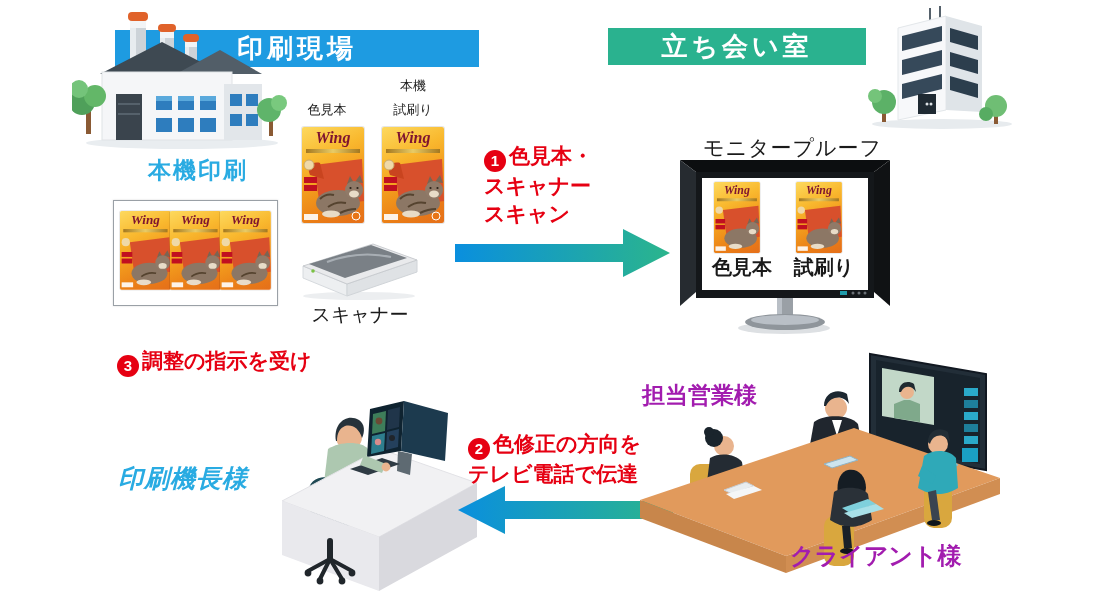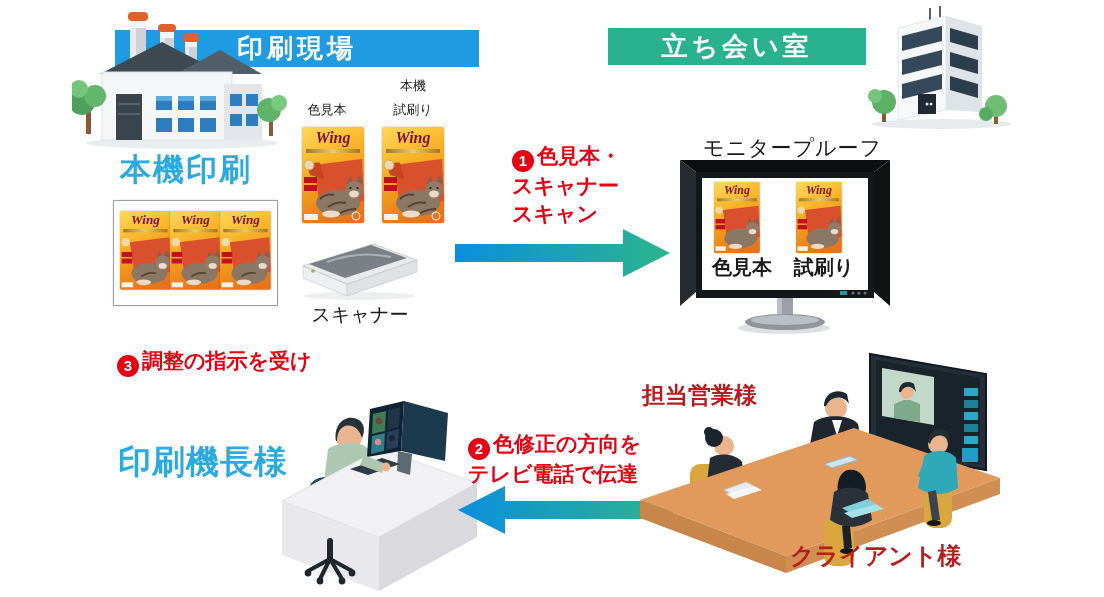--- a/index.html
+++ b/index.html
@@ -5,21 +5,21 @@
   html,body{margin:0;padding:0;background:#fff;}
   body{font-family:"Liberation Sans","DejaVu Sans",sans-serif;}
   #stage{position:relative;width:1104px;height:597px;background:#fff;overflow:hidden;margin:0 auto;}
   .abs{position:absolute;}
   .banner{display:flex;align-items:center;justify-content:center;color:#fff;font-weight:700;
           font-size:26px;letter-spacing:4px;z-index:2;text-align:right;}
   .banner-blue{background:#1E9BE1;}
   .banner-green{background:#2AB28F;}
   .lbl{color:#1a1a1a;font-size:13px;line-height:24px;text-align:center;}
   .lbl-blue{color:#29ABE2;font-weight:700;}
-  .lbl-green{color:#b91c1c;font-weight:700;}
+  .lbl-green{color:#a21caf;font-weight:700;}
   .step{color:#E60012;font-weight:700;font-size:21px;line-height:28px;white-space:nowrap;z-index:4;}
   .stepnum{display:inline-flex;width:22px;height:22px;border-radius:50%;background:#E60012;color:#fff;
            font-size:15px;font-weight:700;align-items:center;justify-content:center;margin-right:3px;
            vertical-align:-3px;}
   .sheet{background:#fff;border:1px solid #9aa0a6;box-shadow:0 0 2px rgba(0,0,0,.15);z-index:2;}
   
   .pkg-w{position:absolute;z-index:3;}
   .pkg{width:62px;height:96px;position:relative;overflow:hidden;border-radius:2px;
        transform-origin:top left;
        background:linear-gradient(155deg,#FDD95E 0%,#F9B92F 30%,#F29A1D 55%,#EA7D17 80%,#E56F1A 100%);
@@ -173,21 +173,21 @@
         <ellipse cx="52" cy="41" rx="5" ry="3.5" fill="#E8DCC8"></ellipse>
         <circle cx="48.5" cy="35" r="1.1" fill="#2A2118"></circle>
           <circle cx="55.5" cy="35" r="1.1" fill="#2A2118"></circle>
         <ellipse cx="29" cy="61" rx="9" ry="3.5" fill="#E8DCC8"></ellipse>
         <rect x="2" y="61" width="14" height="6" fill="#FFFFFF" opacity="0.9"></rect>
         <circle cx="54" cy="63" r="4" fill="none" stroke="#FFF" stroke-width="1"></circle>
       </svg>
     </div>
   </div>
 
-  <div class="abs lbl lbl-blue" style="left:120px;top:158px;font-size:31px;letter-spacing:2px;">本機印刷</div>
+  <div class="abs lbl lbl-blue" style="left:148px;top:158px;font-size:23px;letter-spacing:2px;">本機印刷</div>
   <div class="abs sheet" style="left:113px;top:200px;width:163px;height:104px;"></div>
   <div class="pkg-w" style="left:120px;top:211px;width:51px;height:79px;">
     <div class="pkg scale82">
       <div class="pkg-brand">Wing</div>
       <div class="pkg-band"></div>
       <svg class="pkg-art" viewBox="0 0 62 70">
         <path d="M12 12 L60 6 L62 48 L18 54 Z" fill="#D8502C"></path>
         <circle cx="7" cy="12" r="5" fill="#EFD9A8"></circle>
         <rect x="2" y="24" width="13" height="6" fill="#C11020"></rect>
           <rect x="2" y="32" width="13" height="6" fill="#C11020"></rect>
@@ -247,21 +247,21 @@
     <ellipse cx="66" cy="66" rx="56" ry="4" fill="#ECEEF0"></ellipse>
     <polygon points="10,36 54,54 54,66 10,48" fill="#EDEFF1" stroke="#D6DADE"></polygon>
     <polygon points="54,54 124,30 124,42 54,66" fill="#DFE2E5" stroke="#D0D4D8"></polygon>
     <polygon points="10,36 80,14 124,30 54,54" fill="#E9EAEC" stroke="#C9CCD0"></polygon>
     <polygon points="16,34 78,15 114,28 52,48" fill="#7A8086"></polygon>
     <path d="M34 32 Q66 20 98 27" stroke="#A8AEB4" stroke-width="2" fill="none"></path>
     <circle cx="20" cy="41" r="1.8" fill="#7AC143"></circle>
   </svg>
   <div class="abs lbl" style="left:300px;top:303px;width:120px;font-size:19px;">スキャナー</div>
 
-  <div class="abs step" style="left:484px;top:142px;margin-left:28px;">
+  <div class="abs step" style="left:484px;top:142px;">
     <div><span class="stepnum">1</span><span>色見本・</span></div>
     <div>スキャナー</div>
     <div>スキャン</div>
   </div>
   <svg class="abs" style="left:455px;top:229px;" width="215" height="48" viewBox="0 0 215 48">
     <defs>
       <linearGradient id="ag1" x1="0" y1="0" x2="1" y2="0">
         <stop offset="0" stop-color="#0A8FDE"></stop>
           <stop offset="1" stop-color="#2BB58C"></stop>
       </linearGradient>
@@ -324,21 +324,21 @@
         <rect x="2" y="61" width="14" height="6" fill="#FFF" opacity="0.9"></rect>
       </svg>
     </div>
   </div>
   <div class="mon-lbl" style="left:704px;top:254px;width:76px;">色見本</div>
   <div class="mon-lbl" style="left:786px;top:254px;width:76px;">試刷り</div>
 
   <div class="abs step" style="left:117px;top:347px;">
     <div><span class="stepnum">3</span><span>調整の指示を受け</span></div>
   </div>
-  <div class="abs lbl lbl-blue" style="left:118px;top:450px;font-size:33px;letter-spacing:1px;">印刷機長様</div>
+  <div class="abs lbl lbl-blue" style="left:118px;top:466px;font-size:25px;letter-spacing:1px;font-style:italic;">印刷機長様</div>
 
   <svg class="abs" style="left:252px;top:383px;" width="225" height="210" viewBox="0 0 225 210">
 
     <rect x="58" y="94" width="36" height="66" rx="16" fill="#1F4953" transform="rotate(-8 76 127)"></rect>
 
     <g>
       <circle cx="97" cy="54" r="13" fill="#E9B48E"></circle>
       <path d="M84,58 C81,40 95,30 107,37 C113,41 113,49 110,55 C107,45 100,41 93,43 C88,45 85,50 85,58 Z" fill="#26323A"></path>
       <path d="M76,66 C88,58 110,58 116,66 L124,98 C102,110 84,106 72,100 Z" fill="#ADC8B0"></path>
     </g>

